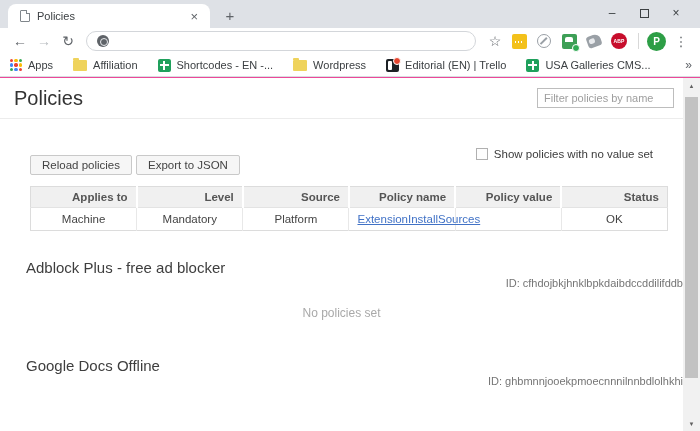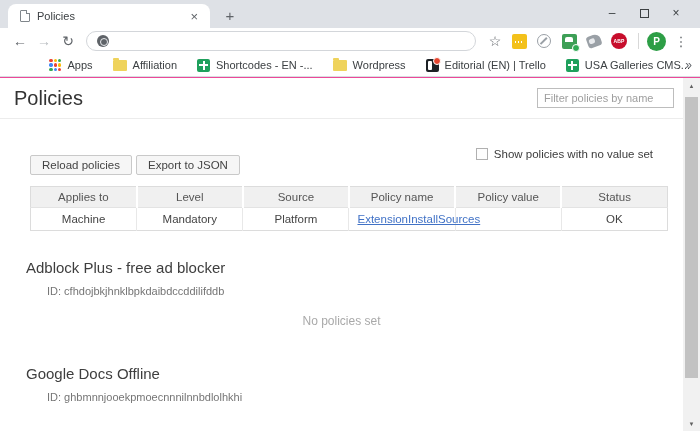--- a/index.html
+++ b/index.html
@@ -61,21 +61,21 @@
   .ic-abp { width:16px; height:16px; border-radius:50%; background:#c70d2c; color:#fff;
             font-size:5px; font-weight:bold; display:flex; align-items:center; justify-content:center; letter-spacing:0.2px; }
   .toolbar-sep { width:1px; height:16px; background:#d8d8d8; margin:0 8px 0 10px; flex:none; }
   .avatar { width:19px; height:19px; border-radius:50%; background:#2d9e46; color:#fff; font-size:10px;
             font-weight:bold; display:flex; align-items:center; justify-content:center; flex:none; }
   .menu-btn { width:22px; height:22px; display:flex; align-items:center; justify-content:center;
               font-size:13px; color:#5f6368; margin-left:4px; flex:none; }
 
   
   .bookmarks { position:absolute; top:54px; left:0; right:0; height:23px; background:#fff;
-               border-bottom:1px solid #dadce0; display:flex; align-items:center; padding:0 10px; gap:20px;justify-content:flex-end; }
+               border-bottom:1px solid #dadce0; display:flex; align-items:center; padding:0 10px; gap:20px; }
   .bm-item { display:flex; align-items:center; gap:6px; flex:none; }
   .bm-label { font-size:11px; color:#3c4043; white-space:nowrap; }
   .ic-apps { width:12px; height:12px; display:grid; grid-template-columns:repeat(3,1fr); gap:1px; }
   .ic-apps span { border-radius:50%; }
   .ic-folder { width:14px; height:11px; background:#efd35c; border-radius:1px; position:relative; }
   .ic-folder::before { content:""; position:absolute; top:-2px; left:0; width:6px; height:2px;
                background:#efd35c; border-radius:1px 1px 0 0; }
   .ic-site-green { width:13px; height:13px; background:#1fa05c; border-radius:2px; position:relative; }
   .ic-site-green::before { content:""; position:absolute; left:5.5px; top:2px; width:2px; height:9px; background:#fff; }
   .ic-site-green::after  { content:""; position:absolute; left:2px; top:5.5px; width:9px; height:2px; background:#fff; }
@@ -96,30 +96,30 @@
   .actions-row { margin:13px 30px 0; display:flex; align-items:center; justify-content:space-between; }
   .btn-group { display:flex; gap:4px;margin-top:23px; }
   .btn { font-size:11.5px; color:#444; background:#f6f6f6; border:1px solid #c9c9c9; border-radius:2px;
          padding:3px 11px; font-family:"Liberation Sans", sans-serif; }
   .show-unset { display:flex; align-items:center; gap:6px; }
   .checkbox { width:12px; height:12px; border:1px solid #b0b0b0; background:#fdfdfd; flex:none; }
   .show-unset-label { font-size:11.5px; color:#3c3c3c; }
   .section-heading { margin:22px 0 0 14px; font-size:15px; font-weight:400; color:#3e3e3e; }
   table.policy-table { margin:11px 30px 0; width:638px; border-collapse:collapse; font-size:11.5px;
          border:1px solid #dcdcdc; table-layout:fixed; }
-  .policy-table th { background:#f0f0f0; color:#555; font-weight:400; text-align:center;
+  .policy-table th { background:#f0f0f0; color:#555; font-weight:700; text-align:right;
          padding:4px 8px; border-left:2px solid #fff;margin-top:32px; }
   .policy-table th:first-child { border-left:none; }
   .policy-table td { color:#444; text-align:center; padding:5px 8px; border-left:1px solid #e8e8e8;
          border-top:1px solid #e3e3e3;margin-top:18px; }
   .policy-table td:first-child { border-left:none; }
   .policy-link { color:#4172c6; text-decoration:underline; }
   .ext-heading { margin:28px 0 0 26px; font-size:15px; font-weight:400; color:#3e3e3e; }
   .ext-heading.second { margin-top:37px; }
-  .ext-id { margin:9px 0 0 47px; font-size:11px; color:#757575; }
+  .ext-id { margin:1px 0 0 47px; font-size:11px; color:#757575;text-align:right; }
   .no-policies { margin-top:17px; text-align:center; font-size:12px; color:#a9a9a9; }
 
   
   .scrollbar { position:absolute; top:78px; right:0; width:17px; bottom:0; background:#f1f1f1; }
   .sb-arrow { position:absolute; left:0; width:17px; height:15px; display:flex; align-items:center;
               justify-content:center; font-size:6px; color:#606060; }
   .sb-arrow.up { top:0; }
   .sb-arrow.down { bottom:0; }
   .sb-thumb { position:absolute; left:2px; width:13px; top:19px; height:281px; background:#c2c2c2; }
 </style>

